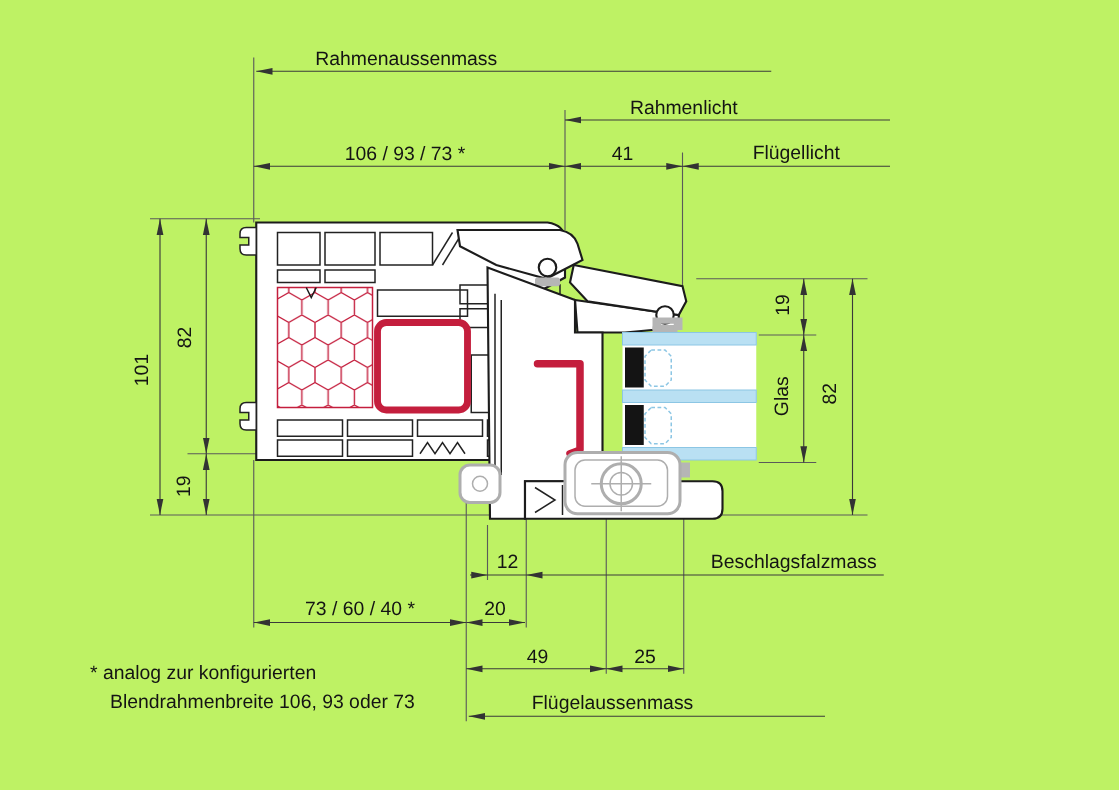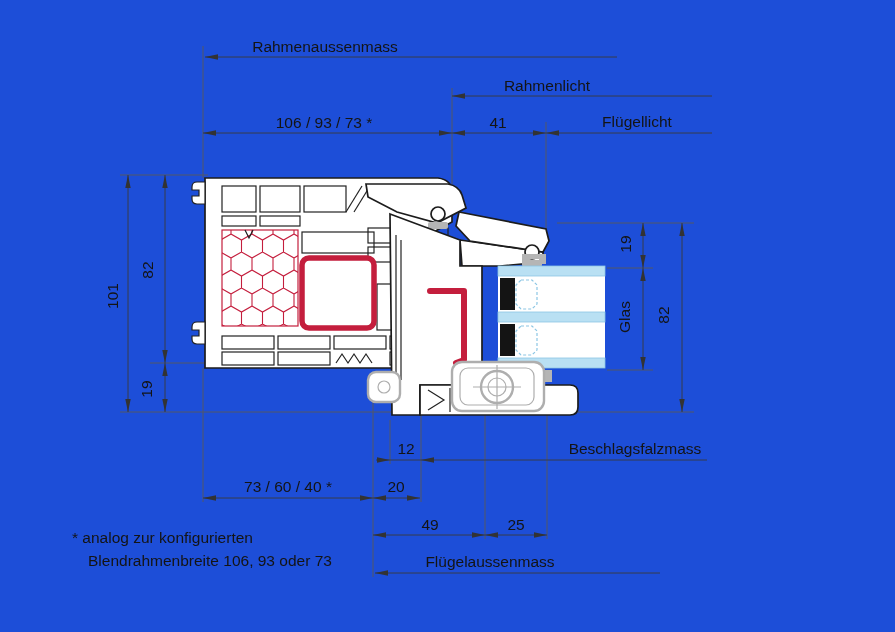--- a/index.html
+++ b/index.html
@@ -1,19 +1,19 @@
 <!DOCTYPE html>
 <html><head>
 <meta charset="utf-8">
 <style>
   html,body{margin:0;padding:0;background:#ffffff;}
   .stage{
     position:relative;
     width:895px;height:632px;
-    background:#1d4ed8;
+    background:#bef264;
     font-family:"Liberation Sans", sans-serif;
     overflow:hidden;
   }
   svg{display:block;}
   text{
     font-family:"Liberation Sans", sans-serif;
     font-size:15.5px;
     fill:#141414;
   }
   .ext{stroke:#5a5a5a;stroke-width:0.9;fill:none;}

